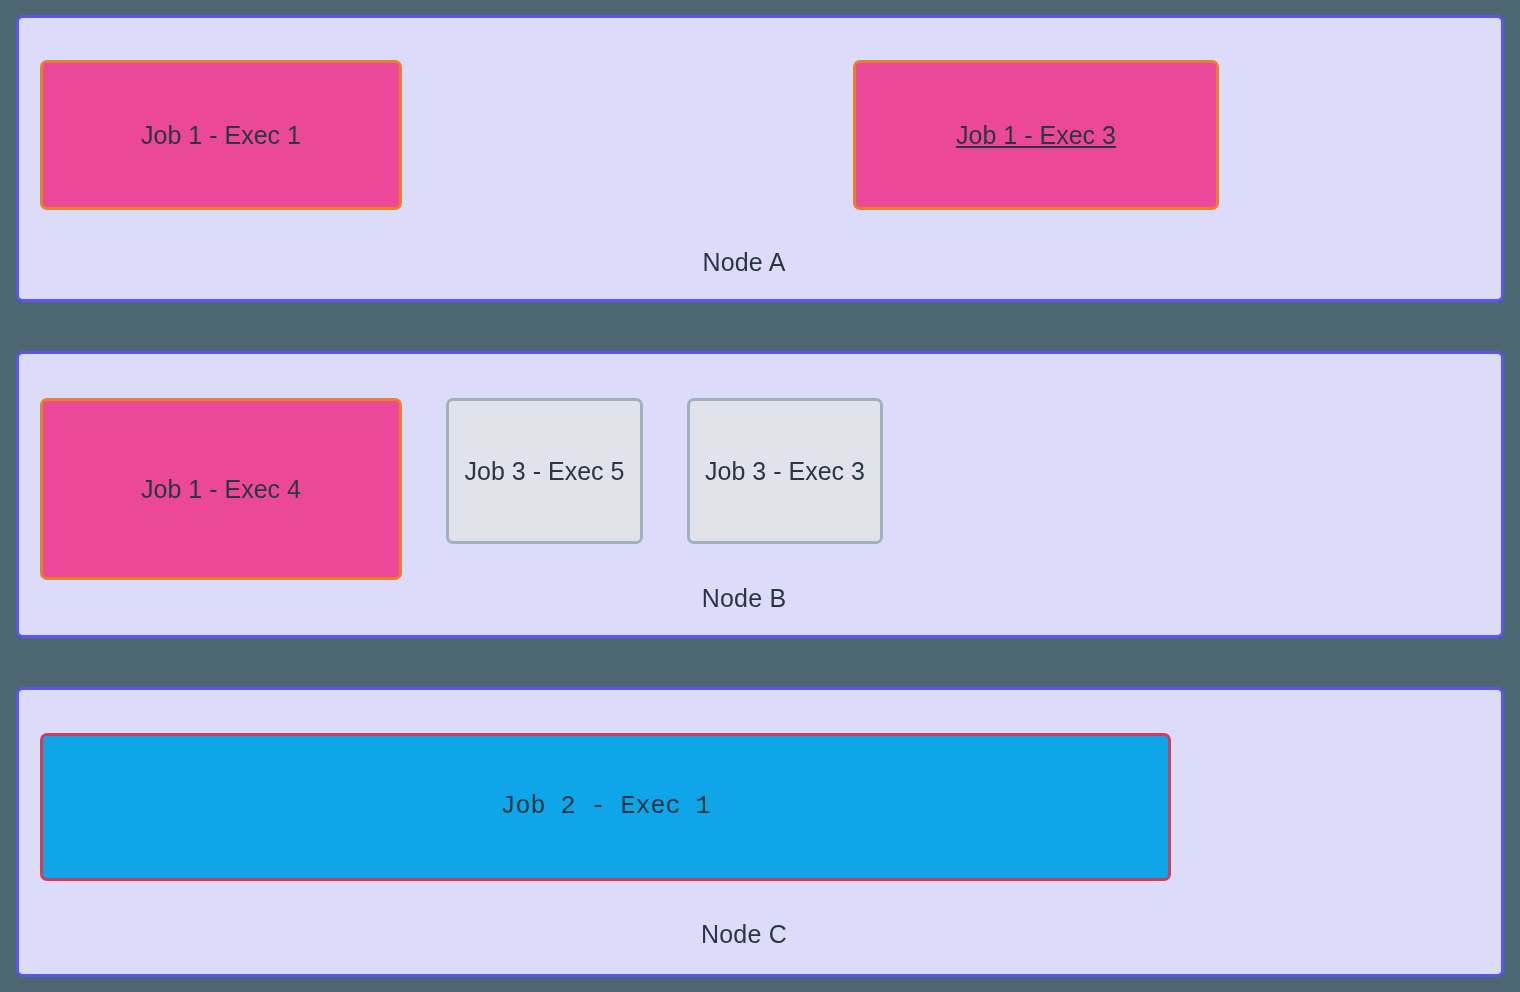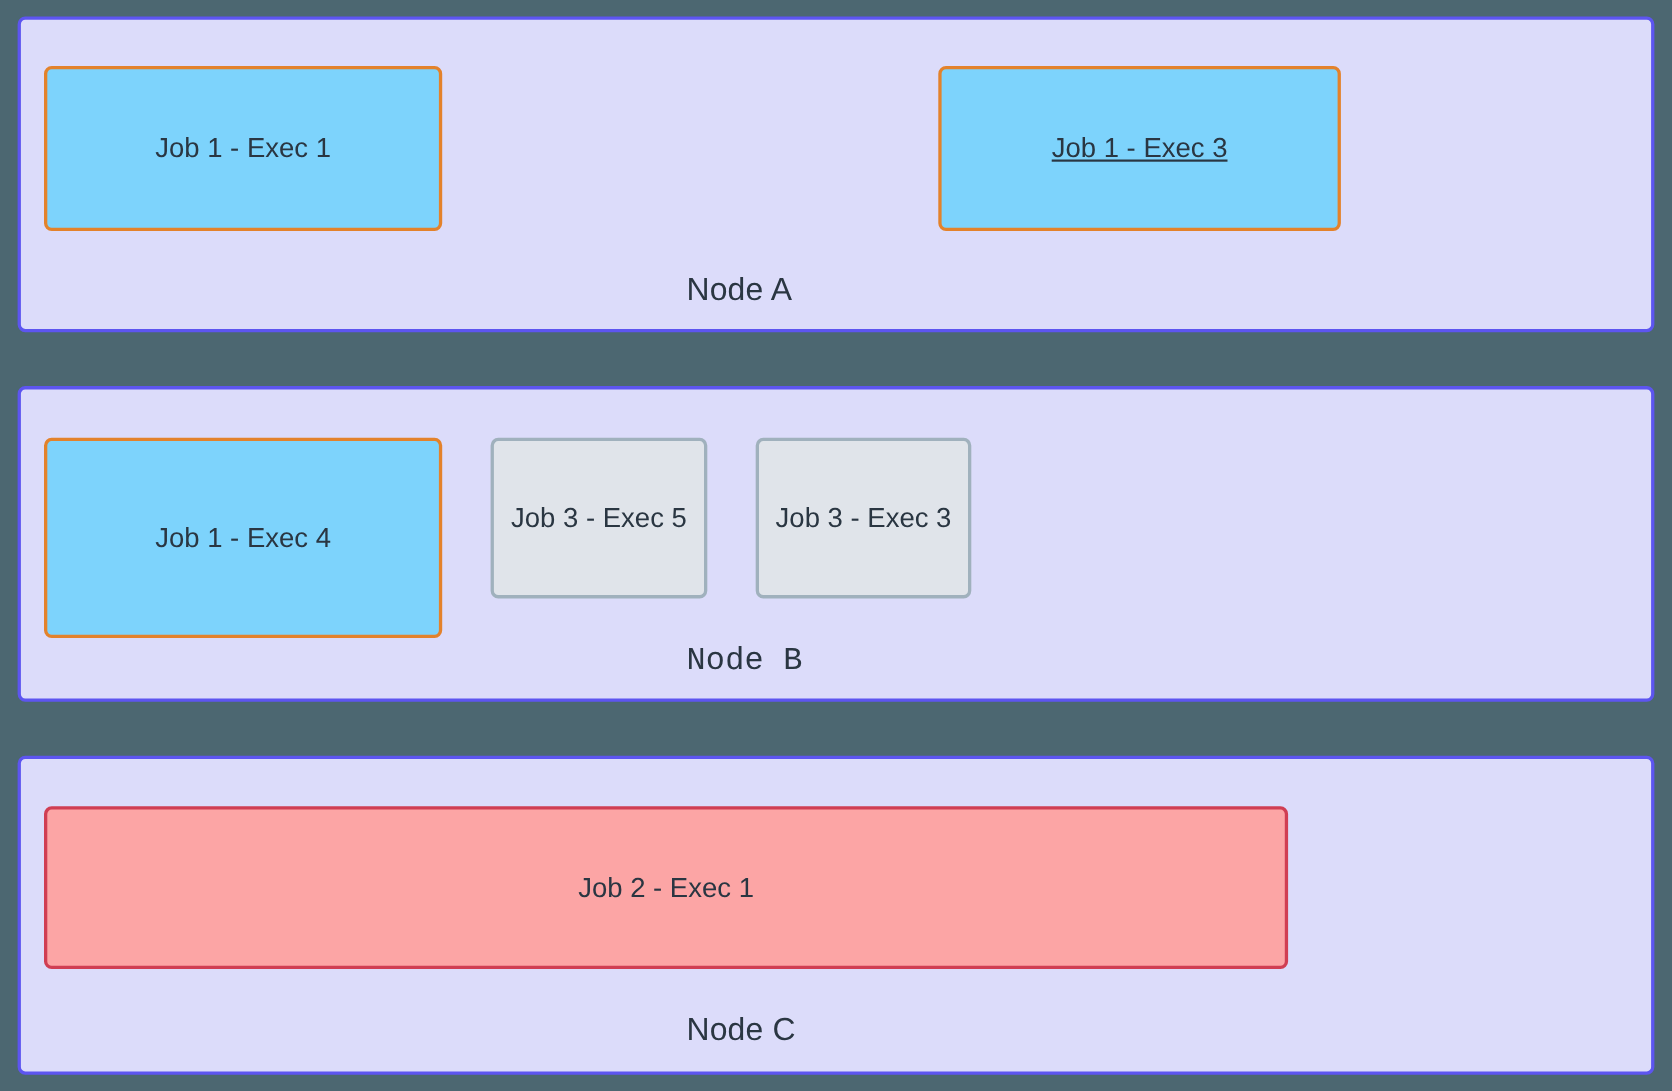--- a/index.html
+++ b/index.html
@@ -28,49 +28,49 @@
     border-radius: 7px;
   }
   #node-a { left: 16px; top: 15px;  width: 1488px; height: 287px; }
   #node-b { left: 16px; top: 351px; width: 1488px; height: 287px; }
   #node-c { left: 16px; top: 687px; width: 1488px; height: 290px; }
 
   
   .node-label {
     position: absolute;
     width: 240px;
-    text-align: left;
-    font-size: 29px;
+    text-align: center;
+    font-size: 25px;
     color: #2a3642;
     letter-spacing: 0.2px;
     white-space: pre;
   }
   #node-a-label { left: 624px; top: 248px; }
-  #node-b-label { left: 624px; top: 584px; font-family: Liberation Mono, monospace; }
+  #node-b-label { left: 624px; top: 584px; }
   #node-c-label { left: 624px; top: 920px; }
 
   
   .exec-box {
     position: absolute;
     box-sizing: border-box;
     border-radius: 7px;
     border-width: 3px;
     border-style: solid;
     display: flex;
     align-items: center;
     justify-content: center;
     text-align: center;
     font-size: 25px;
     line-height: 1.45;
     color: #2a3642;
     white-space: pre-line;
     padding: 4px 8px;
   }
-  .exec-box.job1 { background: #7dd3fc; border-color: #e3822b; }
-  .exec-box.job2 { background: #fca5a5; border-color: #d03e53; }
+  .exec-box.job1 { background: #ec4899; border-color: #e3822b; }
+  .exec-box.job2 { background: #0ea5e9; border-color: #d03e53; font-family: Liberation Mono, monospace; }
   .exec-box.job3 { background: #e0e4ea; border-color: #a0b1bd; }
 
   
   #a-job1-exec1 { left: 40px;   top: 60px; width: 362px; height: 150px; }
   #a-job1-exec2 { left: 446px;  top: 60px; width: 364px; height: 150px; }
   #a-job1-exec3 { left: 853px;  top: 60px; width: 366px; height: 150px; text-decoration: underline; }
   #a-job3-exec1 { left: 1261px; top: 61px; width: 197px; height: 145px; }
 
   
   #b-job1-exec4 { left: 40px;  top: 398px; width: 362px; height: 182px; }

